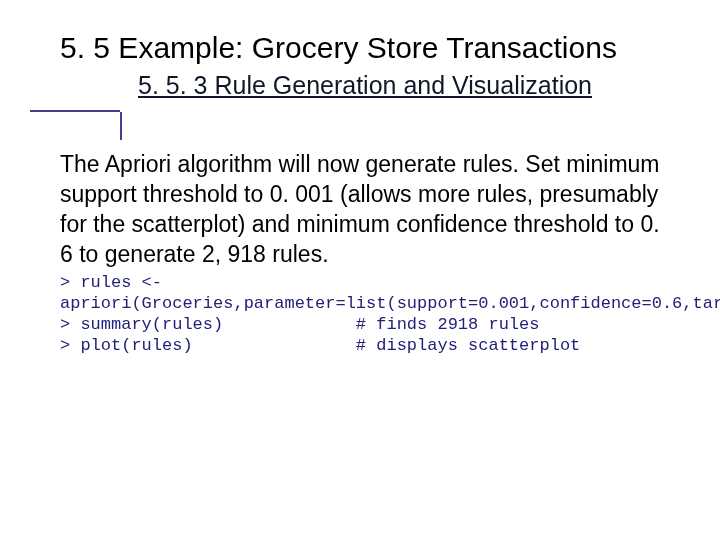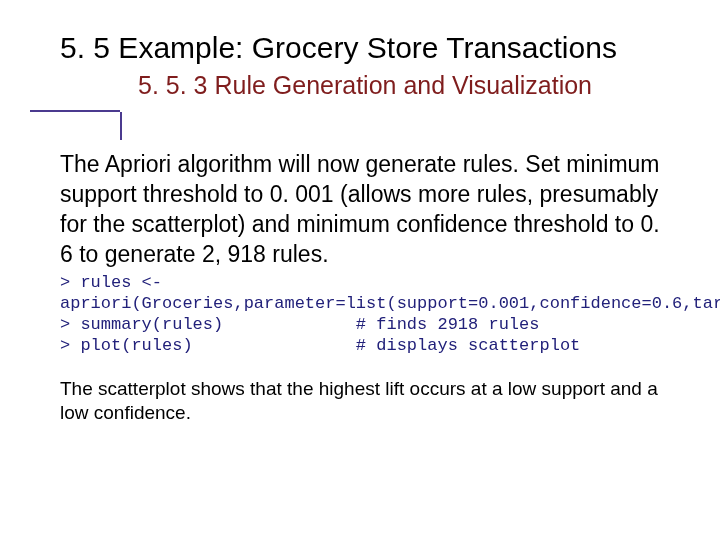--- a/index.html
+++ b/index.html
@@ -24,24 +24,25 @@
   .main-title {
     font-size: 30px;
     font-weight: 400;
     letter-spacing: 0px;
     line-height: 1.2;
     margin-bottom: 4px;
   }
   .sub-title {
     font-size: 25px;
     font-weight: 400;
-    color: #7f1d1d;
+    color: #0f172a;
     text-align: center;
     line-height: 1.2;
     padding-left: 10px;
+    text-decoration: underline;
   }
   .title-decor-h {
     position: absolute;
     left: -30px;
     width: 90px;
     height: 2px;
     background: #4b3a8f;
     bottom: -12px;
   }
   .title-decor-v {
@@ -83,15 +84,14 @@
   </div>
 
   <div class="body-text">The Apriori algorithm will now generate rules.
 Set minimum support threshold to 0. 001 (allows more rules, presumably for the scatterplot) and minimum confidence threshold to 0. 6 to generate 2, 918 rules.</div>
 
   <div class="code-block">&gt; rules &lt;-
 apriori(Groceries,parameter=list(support=0.001,confidence=0.6,target="rules"))
 &gt; summary(rules)             # finds 2918 rules
 &gt; plot(rules)                # displays scatterplot</div>
 
-  <div class="body-text-2">The scatterplot shows that the highest lift occurs at a low support and a low confidence.</div>
 
 </div>
 
 </body></html>

